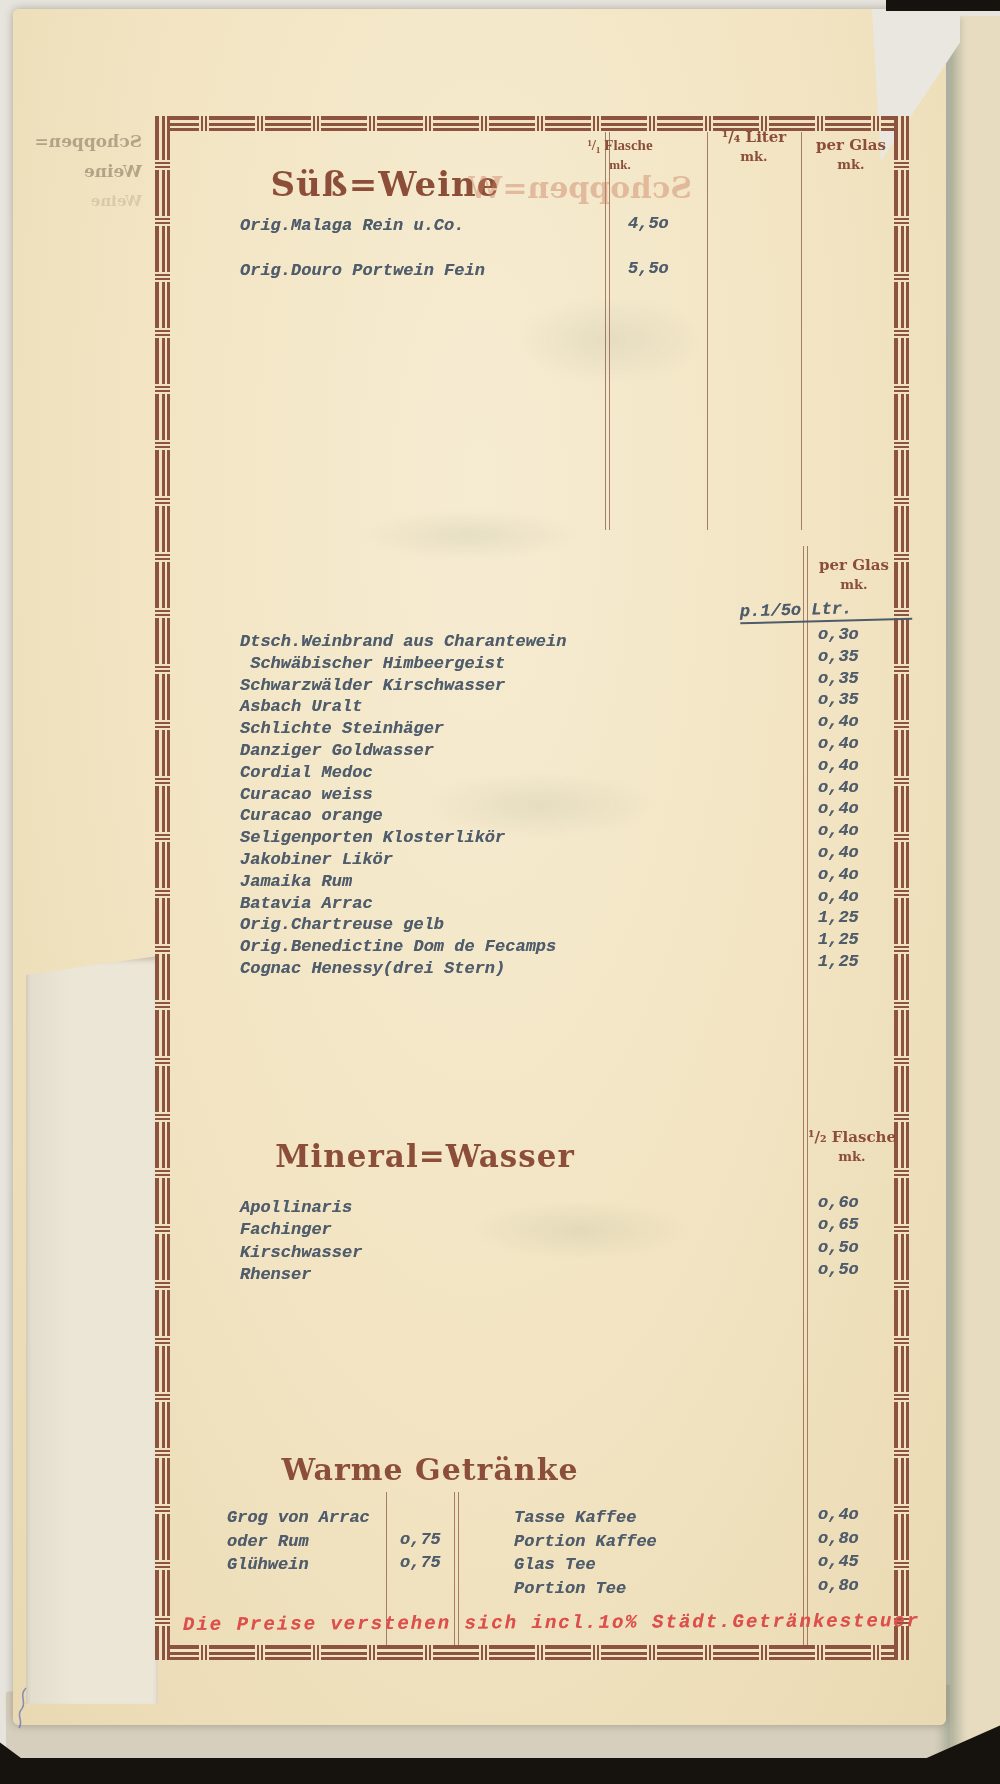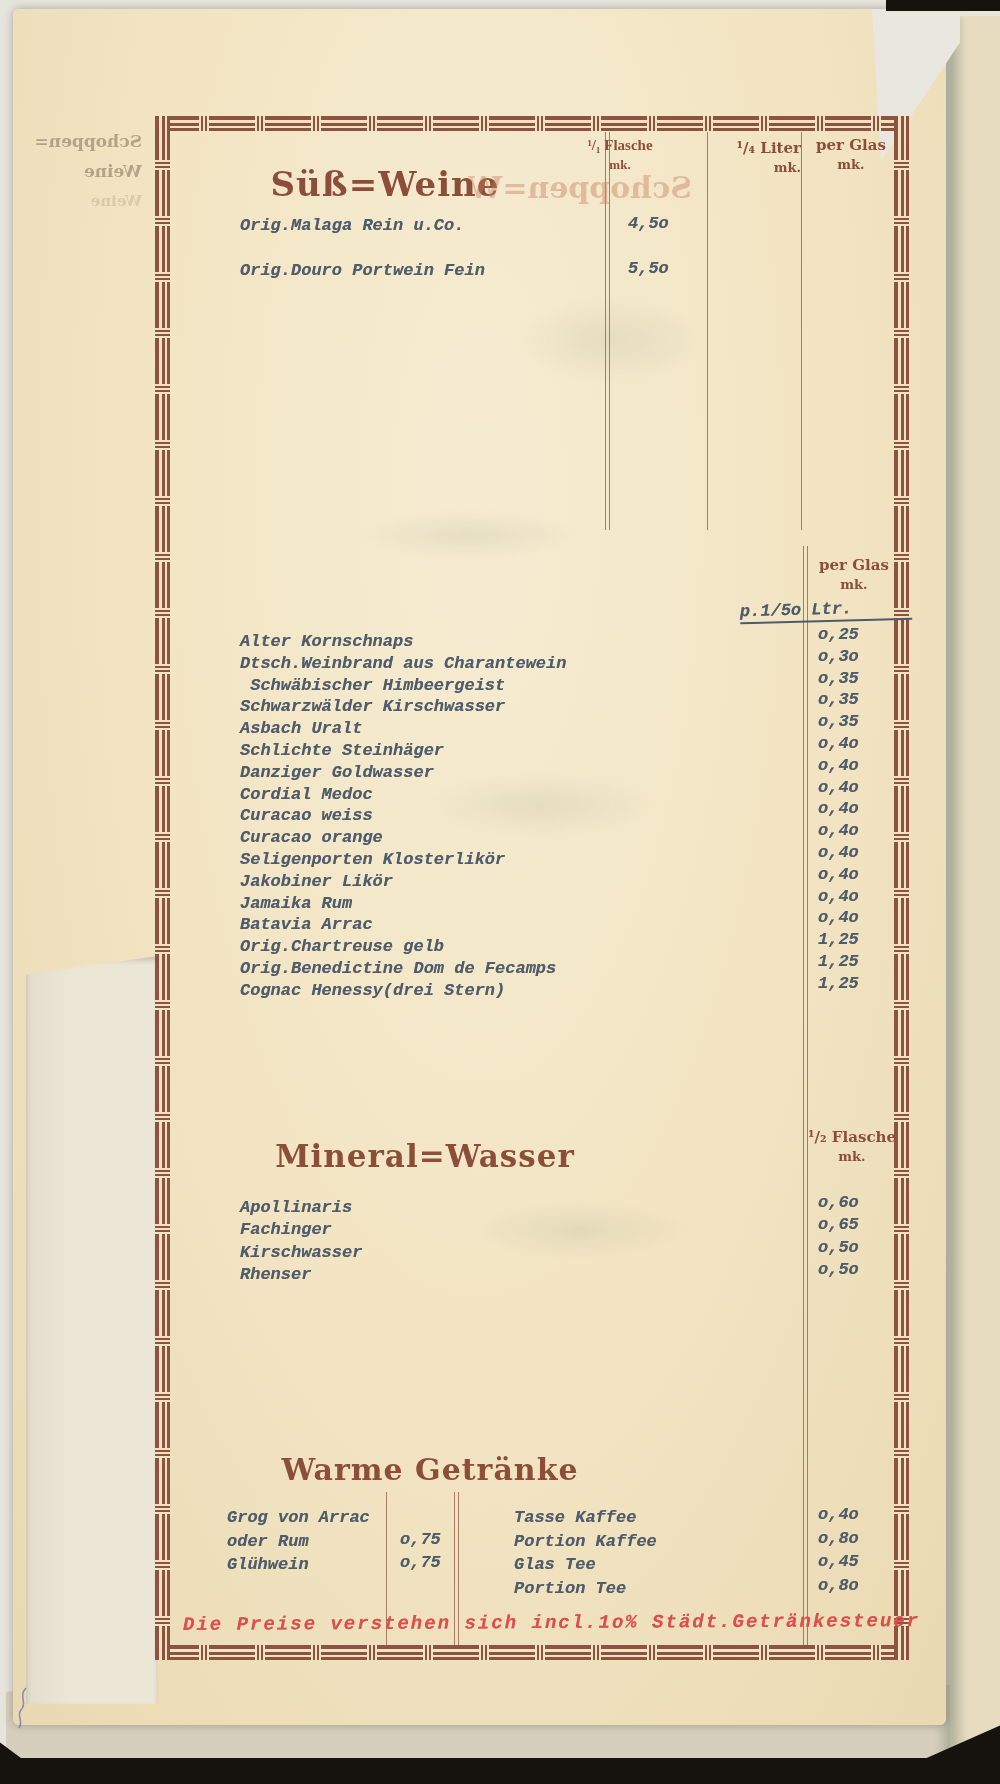--- a/index.html
+++ b/index.html
@@ -104,21 +104,21 @@
   <div class="abs rule-v" style="left:707px;top:132px;height:398px;"></div>
   <div class="abs rule-v" style="left:801px;top:132px;height:398px;"></div>
   <div class="abs rule-v double" style="left:803px;top:546px;height:1099px;"></div>
   <div class="abs rule-v" style="left:386px;top:1492px;height:153px;"></div>
   <div class="abs rule-v double" style="left:454px;top:1492px;height:153px;"></div>
 
   <div class="abs fr small" style="left:569px;top:136px;width:102px;font-family:Liberation Serif, serif;">
     <div>¹/₁ Flasche</div>
     <div class="sub">mk.</div>
   </div>
-  <div class="abs fr small" style="left:707px;top:139px;width:94px;text-align:right;">
+  <div class="abs fr small" style="left:707px;top:128px;width:94px;">
     <div>¹/₄ Liter</div>
     <div class="sub">mk.</div>
   </div>
   <div class="abs fr small" style="left:801px;top:136px;width:100px;">
     <div>per Glas</div>
     <div class="sub">mk.</div>
   </div>
 
   <div class="abs fr title" style="left:230px;top:164px;width:310px;font-size:34px;">Süß=Weine</div>
   <div class="abs ghost-echo" style="left:432px;top:170px;width:260px;">Schoppen=W</div>
@@ -137,24 +137,20 @@
     </div>
 
   <div class="abs fr small" style="left:806px;top:556px;width:96px;">
     <div>per Glas</div>
     <div class="sub">mk.</div>
   </div>
   <div class="abs tw unit-note" style="left:740px;top:600px;width:172px;">p.1/5o Ltr.</div>
 
   <div class="rows spirits tw" style="left:238px;top:632px;width:660px;">
 
-      <div class="row">
-        <span class="tname">Alter Kornschnaps</span>
-        <span class="tprice">o,25</span>
-      </div>
 
       <div class="row">
         <span class="tname">Dtsch.Weinbrand aus Charantewein</span>
         <span class="tprice">o,3o</span>
       </div>
 
       <div class="row">
         <span class="tname"> Schwäbischer Himbeergeist</span>
         <span class="tprice">o,35</span>
       </div>

